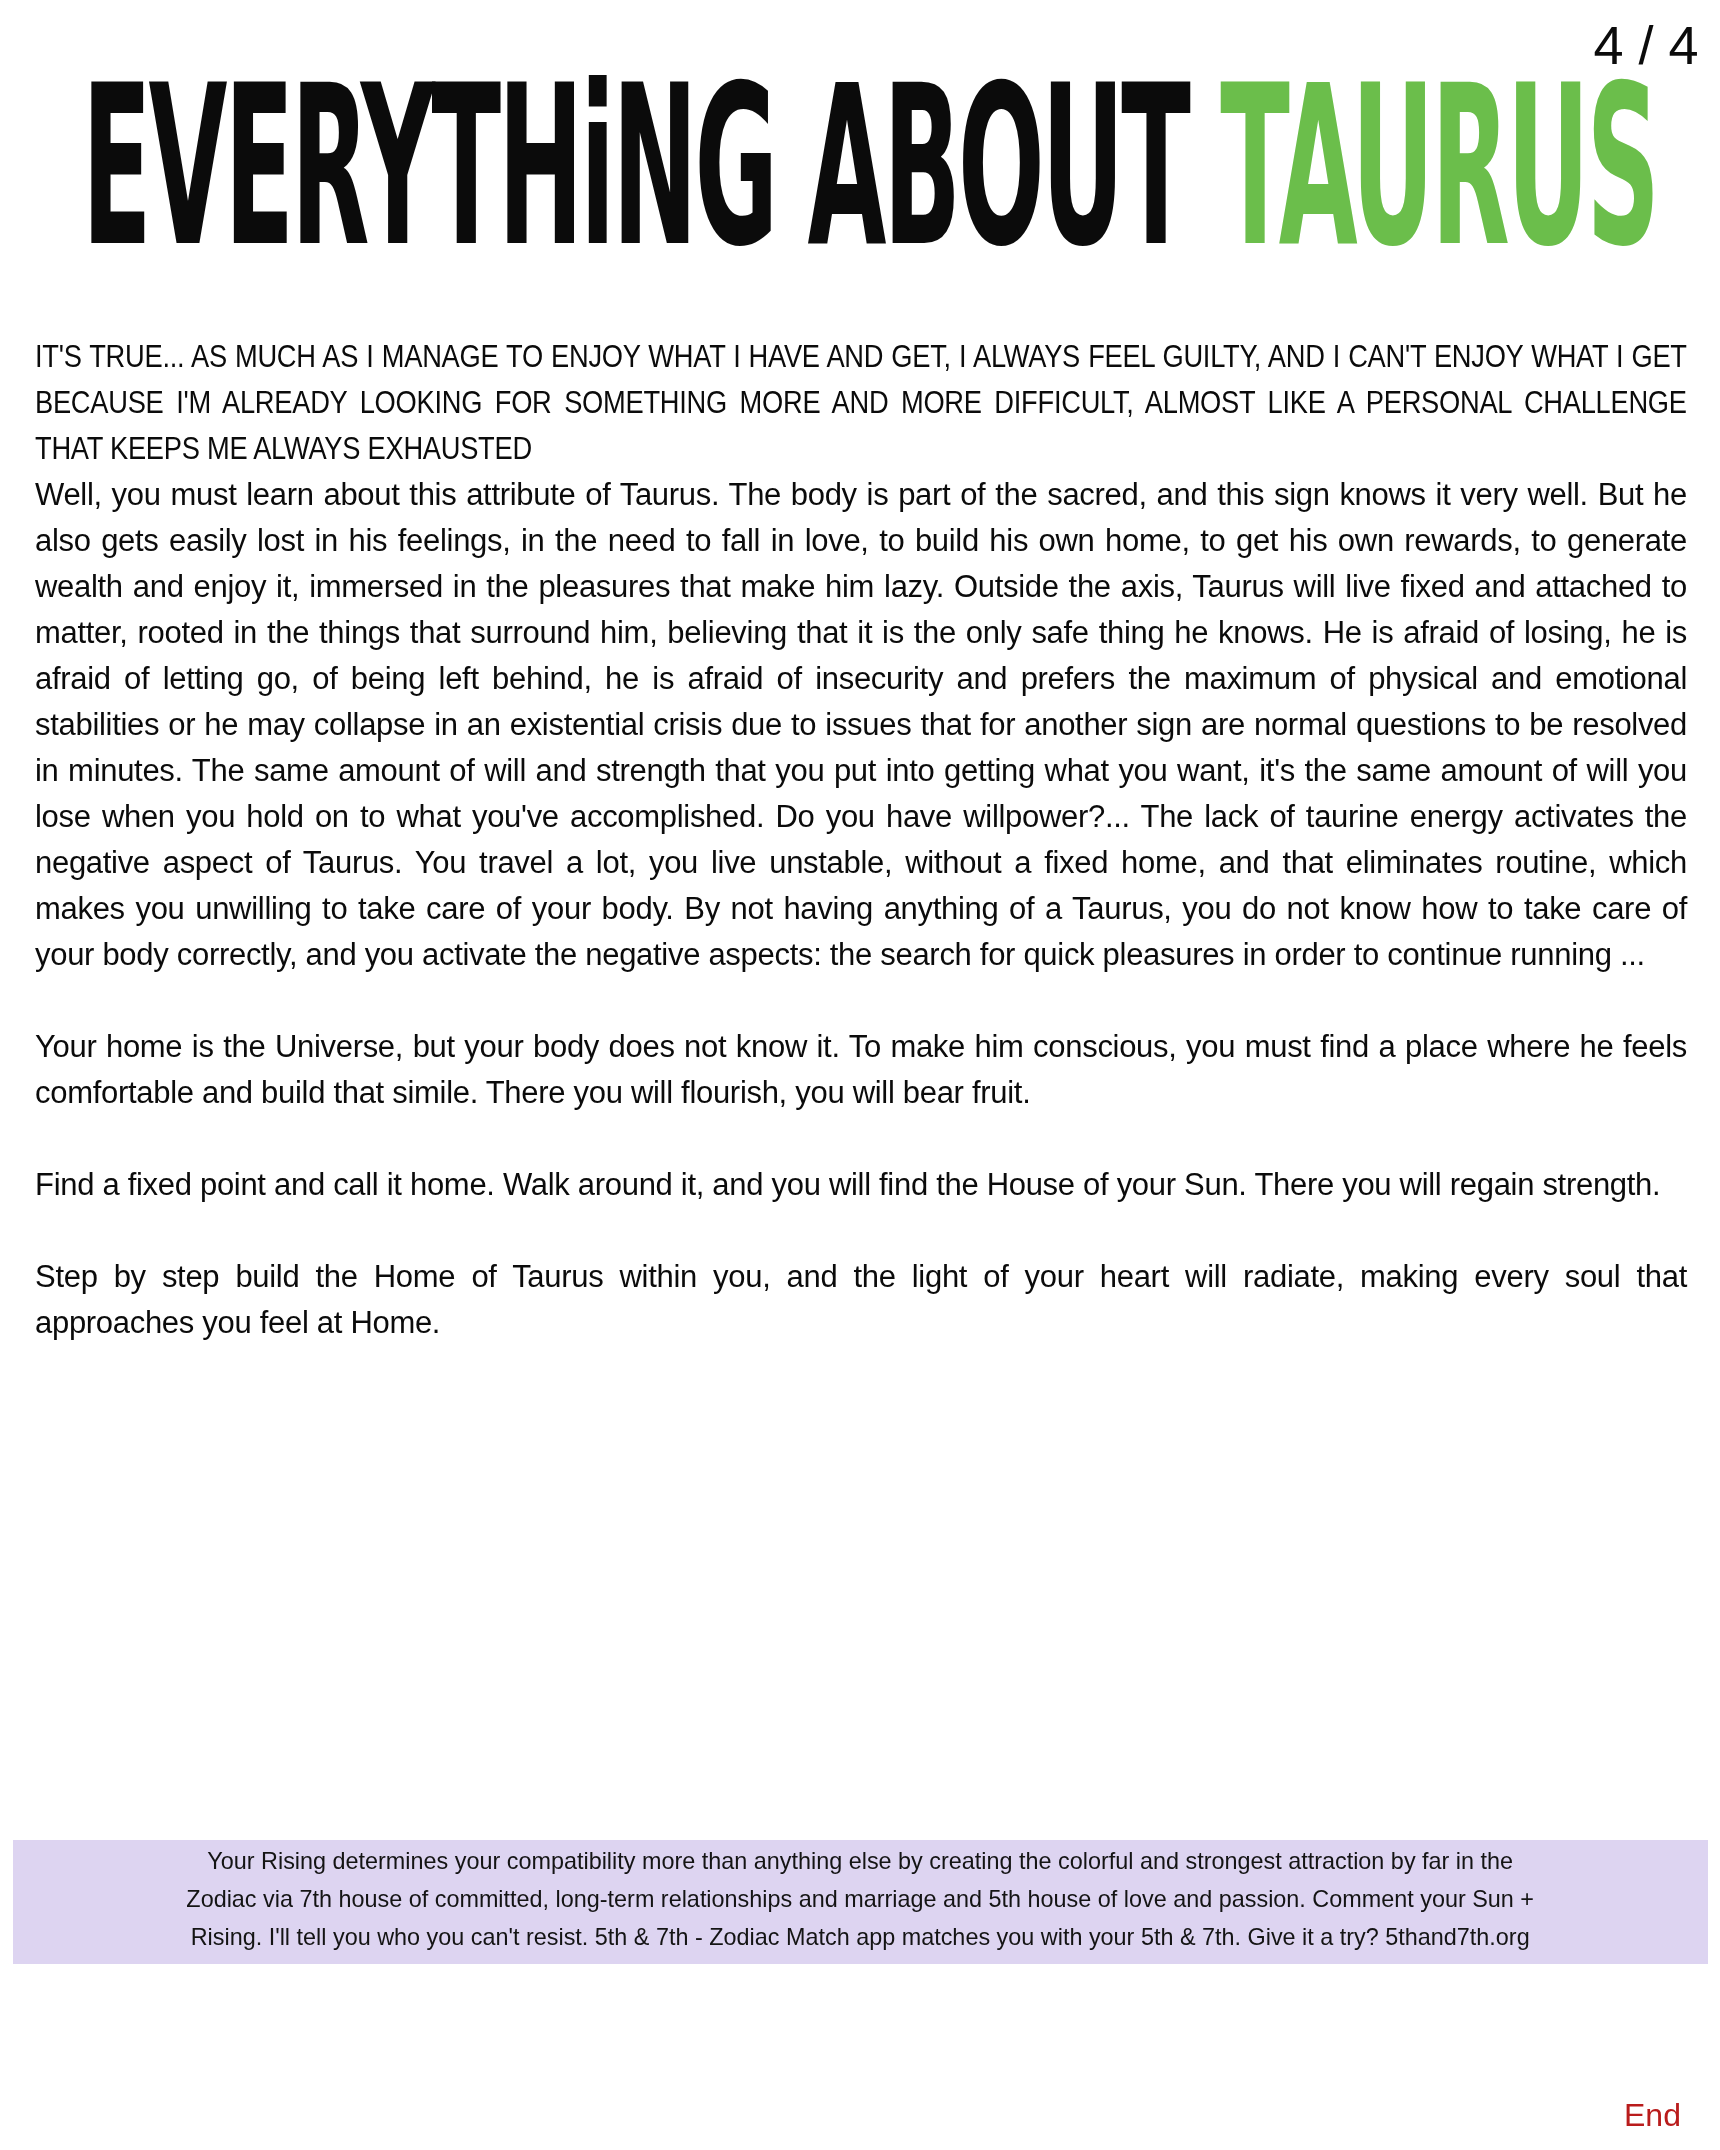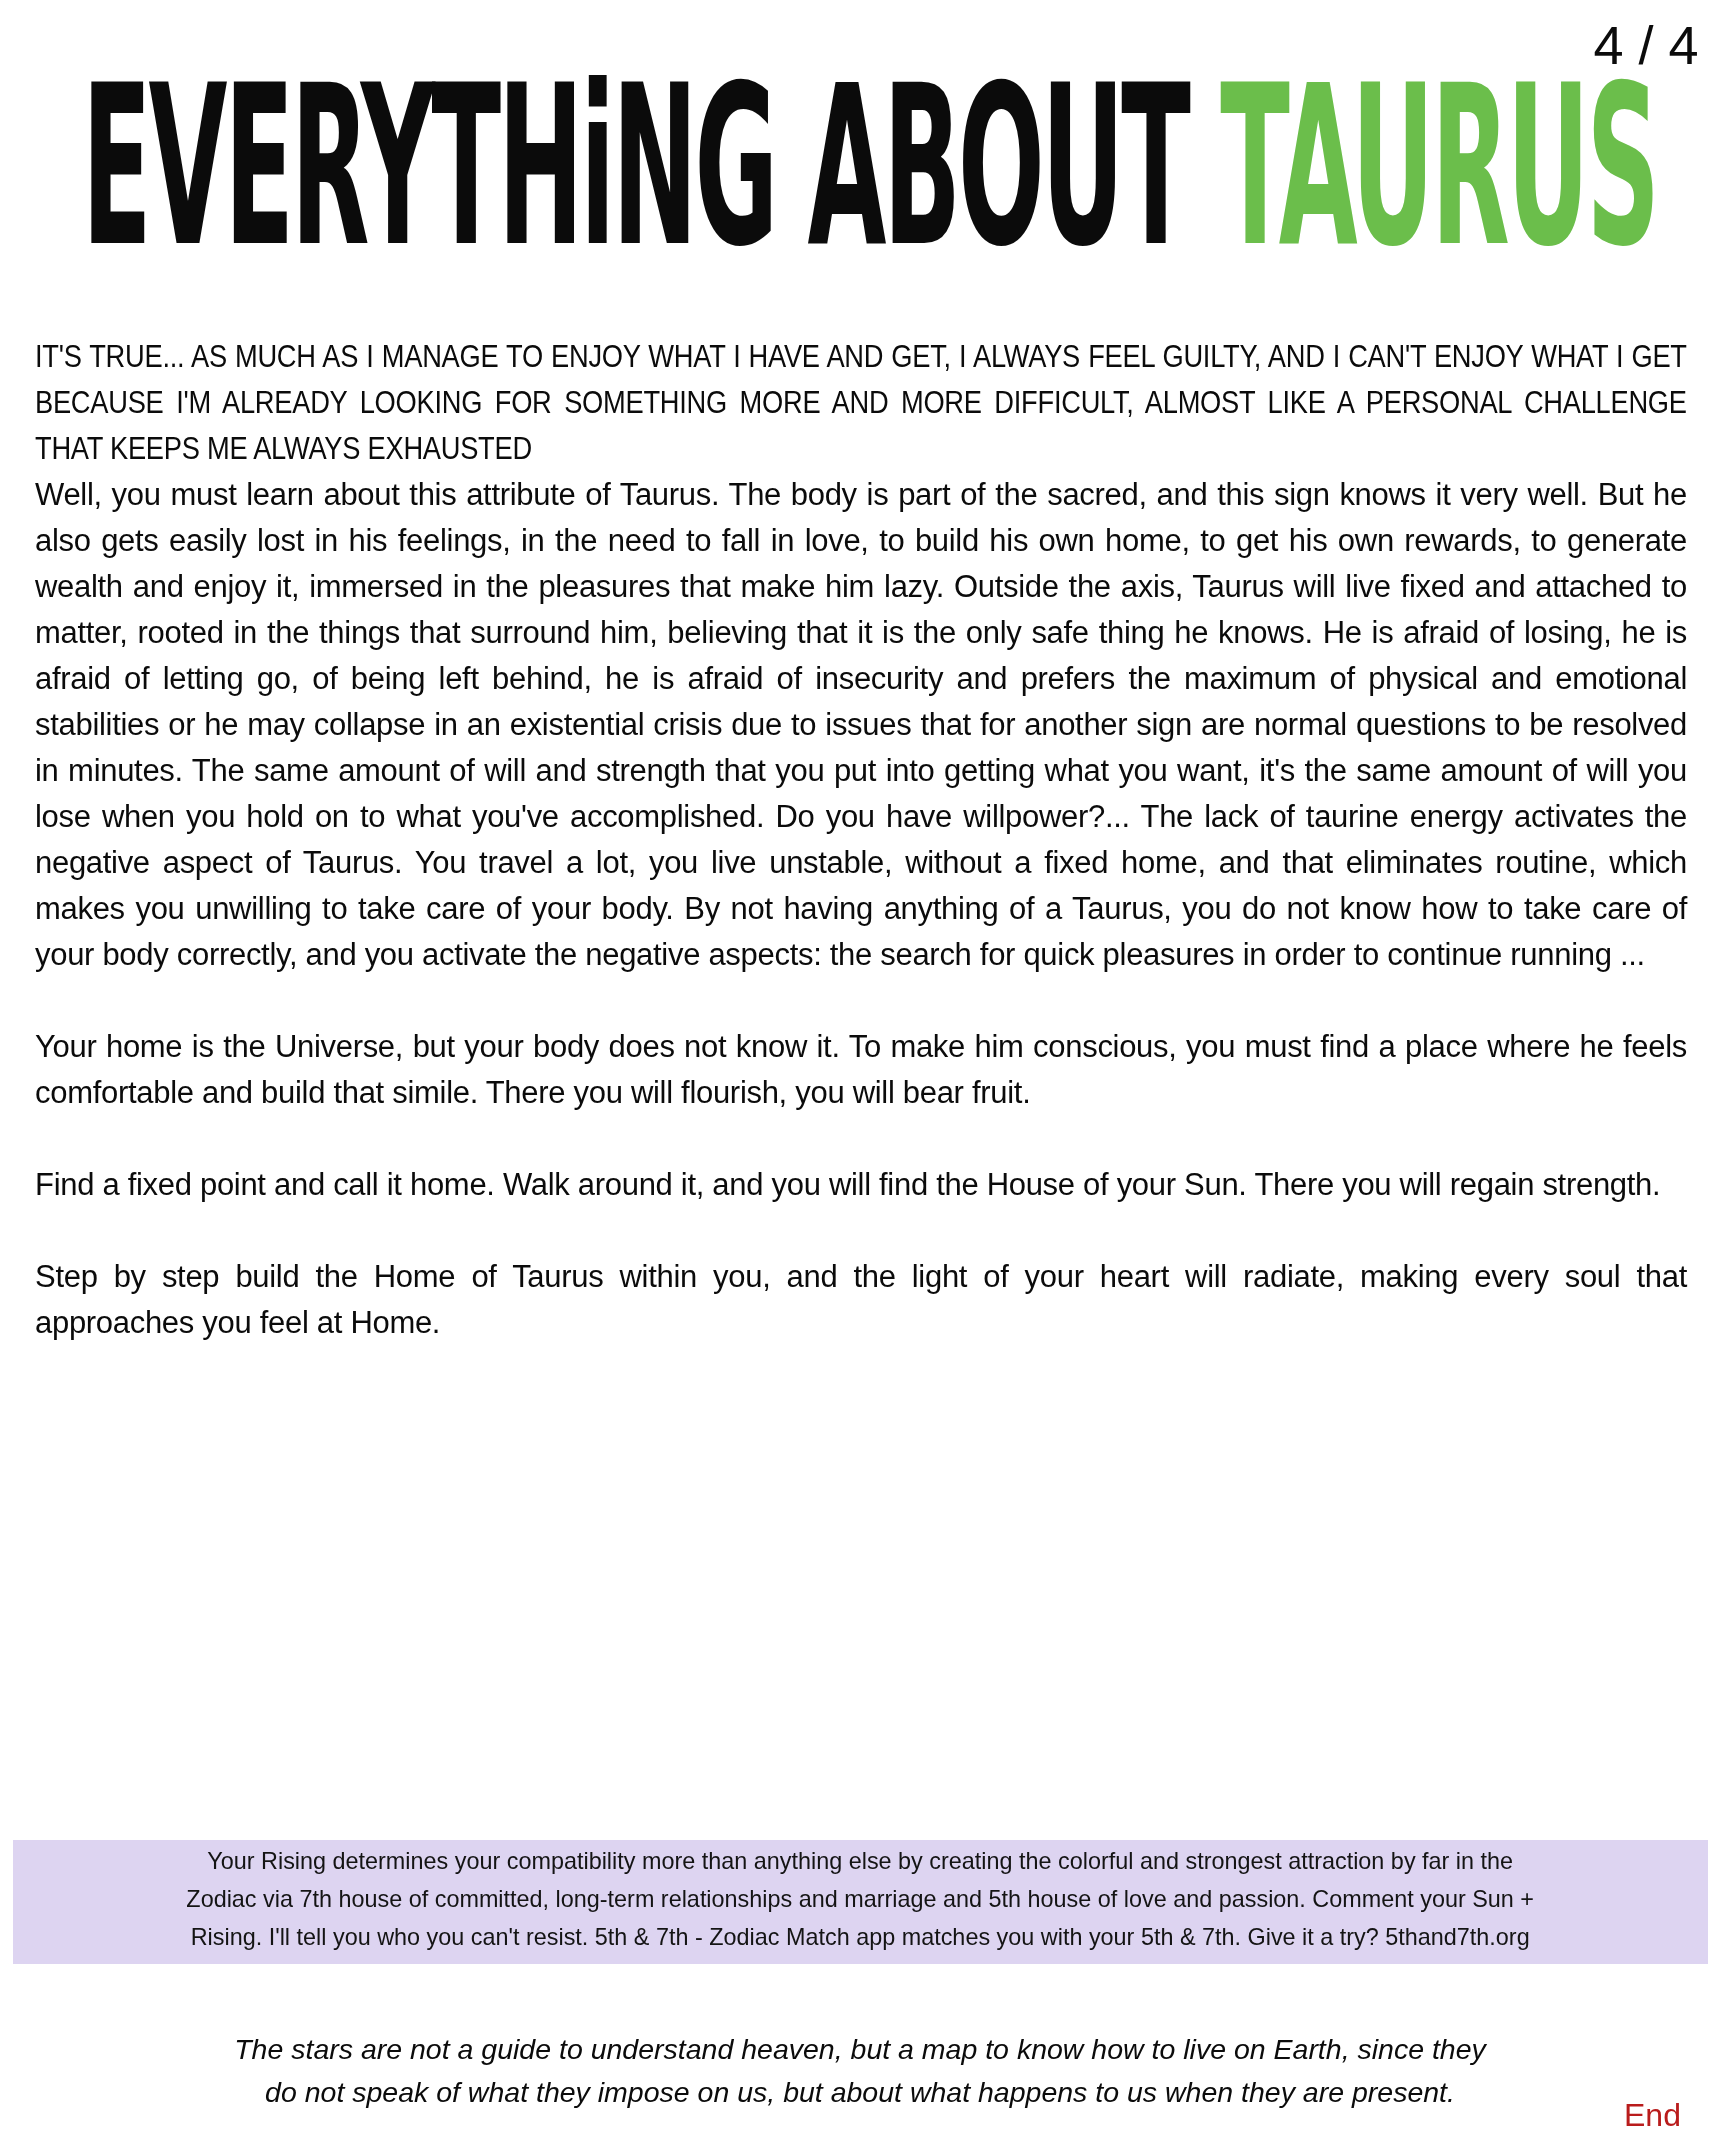--- a/index.html
+++ b/index.html
@@ -117,21 +117,17 @@
     <p class="para-gap">Find a fixed point and call it home. Walk around it, and you will find the House of your Sun. There you will regain strength.</p>
     <p class="para-gap">Step by step build the Home of Taurus within you, and the light of your heart will radiate, making every soul that approaches you feel at Home.</p>
   </div>
 
   <div class="promo-box" style="background: rgb(221, 212, 241);">
     <div class="promo-line">Your Rising determines your compatibility more than anything else by creating the colorful and strongest attraction by far in the</div>
     <div class="promo-line">Zodiac via 7th house of committed, long-term relationships and marriage and 5th house of love and passion. Comment your Sun +</div>
     <div class="promo-line">Rising. I'll tell you who you can't resist. 5th &amp; 7th - Zodiac Match app matches you with your 5th &amp; 7th. Give it a try? 5thand7th.org</div>
   </div>
 
-  <div class="quote">
-    <div>The stars are not a guide to understand heaven, but a map to know how to live on Earth, since they</div>
-    <div>do not speak of what they impose on us, but about what happens to us when they are present.</div>
-  </div>
 
   <div class="end-label">End</div>
 
 </div>
 
 
 </body></html>

